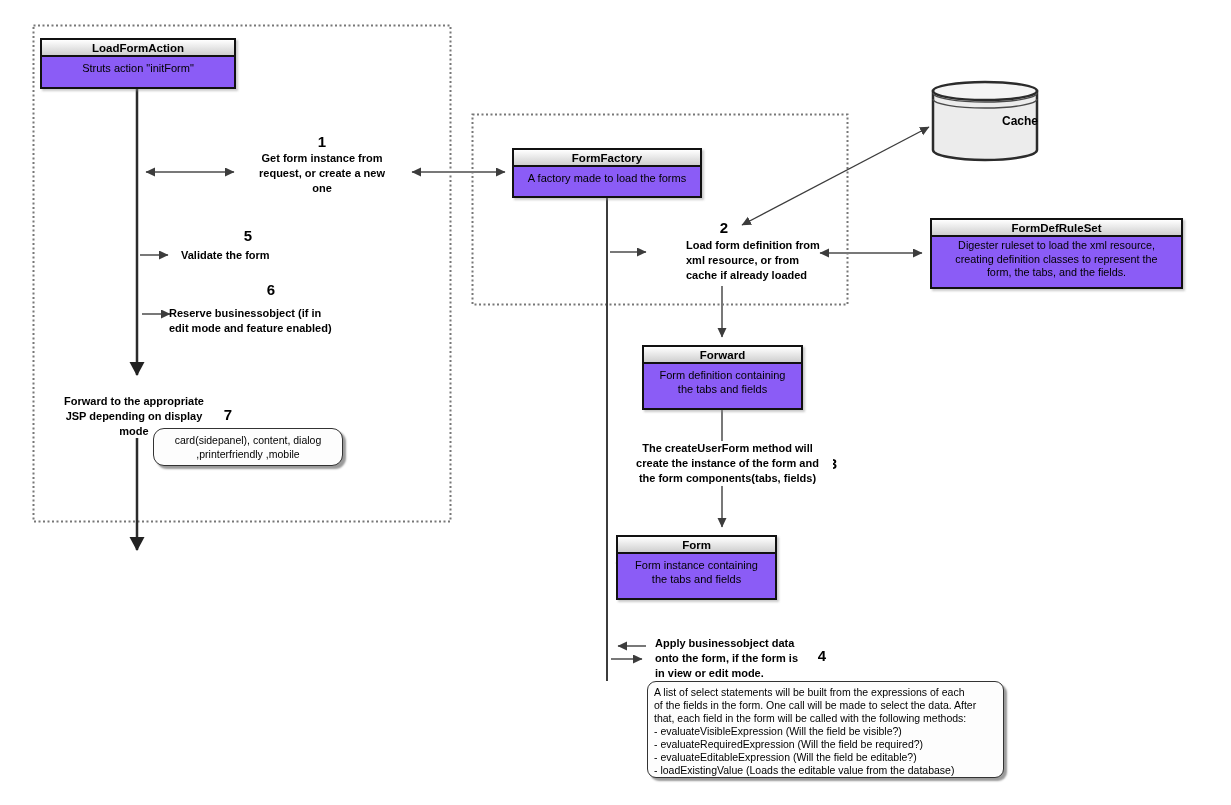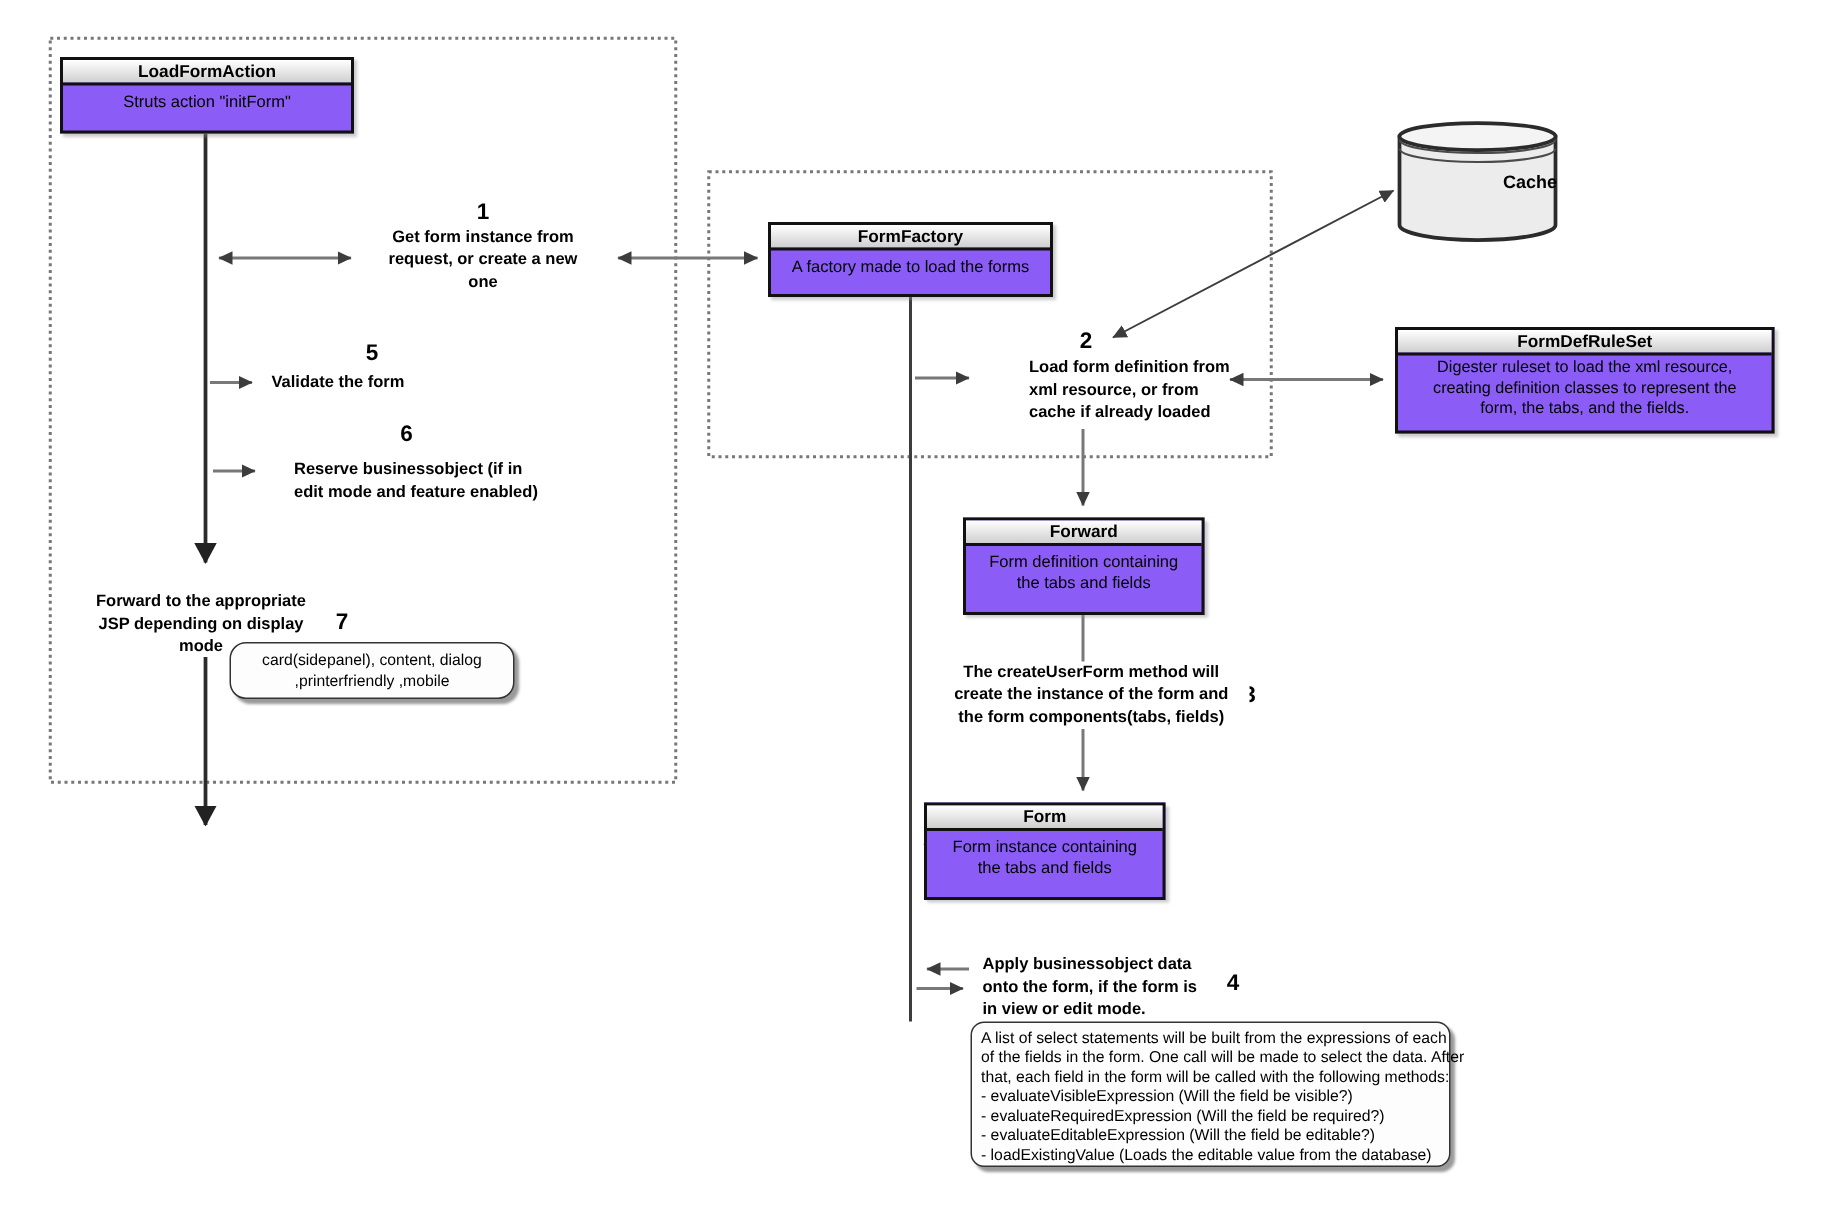--- a/index.html
+++ b/index.html
@@ -146,37 +146,37 @@
   </div>
 
   <div class="ann" style="left:655px;top:636px;">
     <div>Apply businessobject data</div>
     <div>onto the form, if the form is</div>
     <div>in view or edit mode.</div>
   </div>
 
   <div class="ann" style="left:181px;top:248px;">Validate the form</div>
 
-  <div class="ann" style="left:196px;top:306px;">
+  <div class="ann" style="left:169px;top:306px;">
     <div>Reserve businessobject (if in</div>
     <div>edit mode and feature enabled)</div>
   </div>
 
   <div class="ann center" style="left:48px;top:394px;width:172px;">
     <div>Forward to the appropriate</div>
     <div>JSP depending on display</div>
     <div>mode</div>
   </div>
 
   <div class="callout" style="left:153px;top:428px;width:190px;height:38px;">
     <div>card(sidepanel), content, dialog</div>
     <div>,printerfriendly ,mobile</div>
   </div>
 
-  <div class="note" style="left:647px;top:681px;width:320px;height:97px;">
+  <div class="note" style="left:647px;top:681px;width:357px;height:97px;">
     <div>A list of select statements will be built from the expressions of each</div>
     <div>of the fields in the form. One call will be made to select the data. After</div>
     <div>that, each field in the form will be called with the following methods:</div>
     <div>- evaluateVisibleExpression (Will the field be visible?)</div>
     <div>- evaluateRequiredExpression (Will the field be required?)</div>
     <div>- evaluateEditableExpression (Will the field be editable?)</div>
     <div>- loadExistingValue (Loads the editable value from the database)</div>
   </div>
 
 </div>

